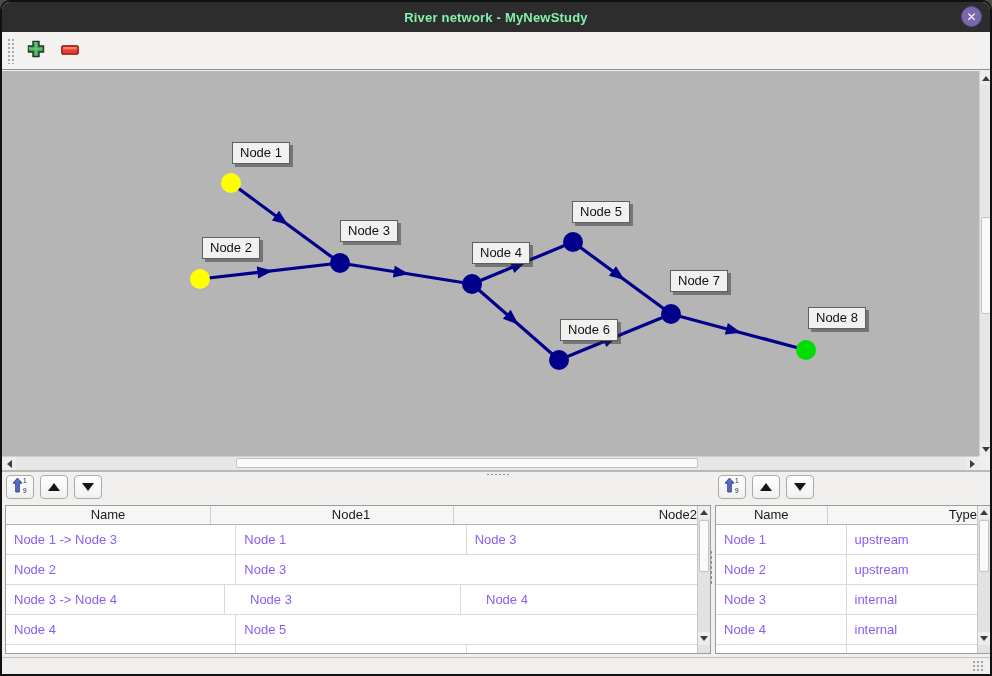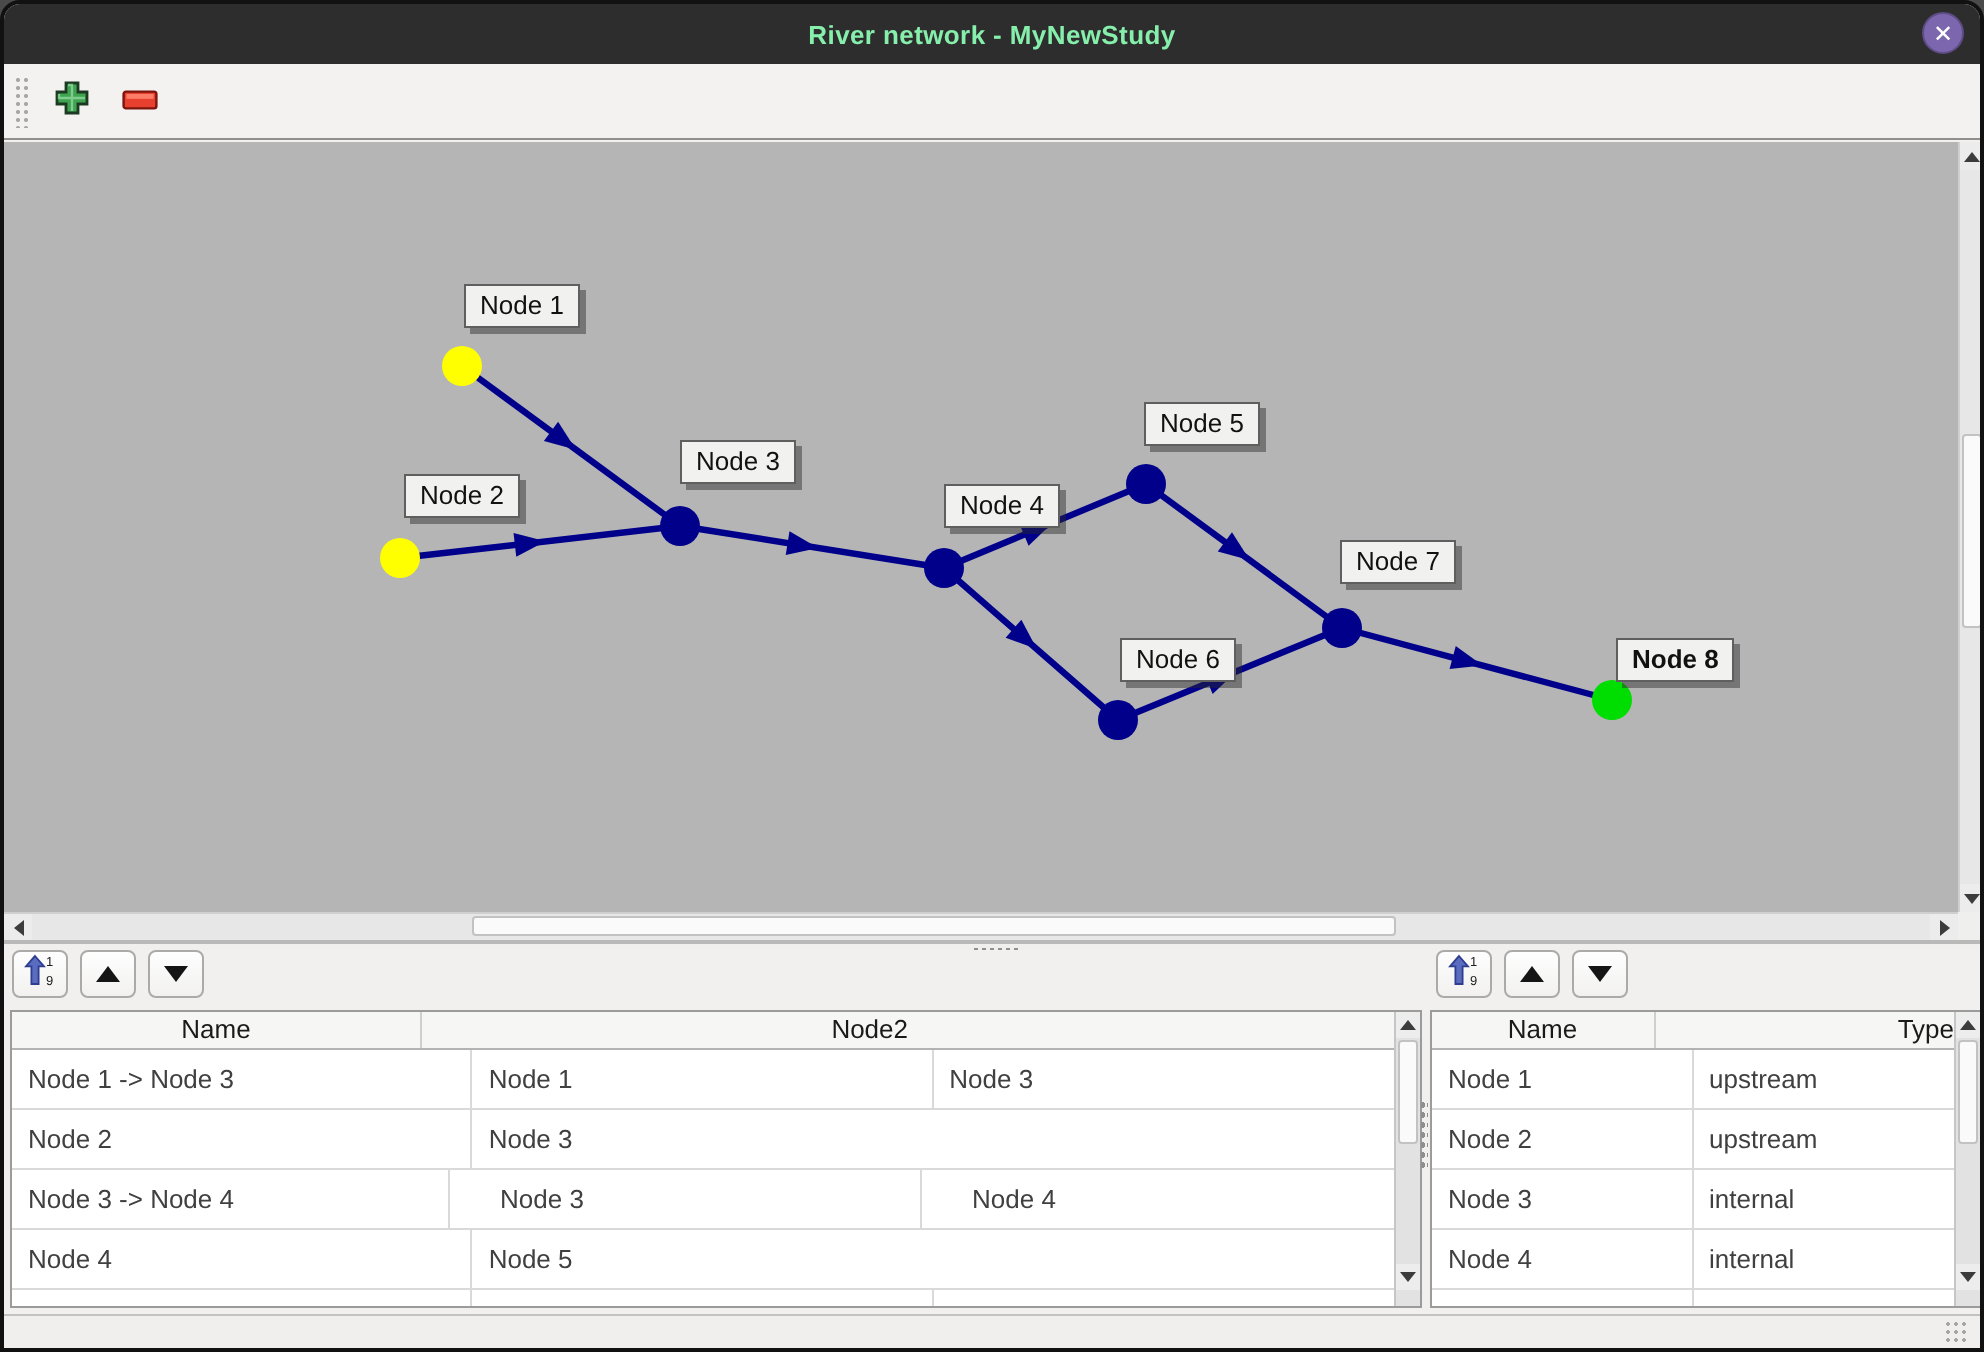--- a/index.html
+++ b/index.html
@@ -52,21 +52,21 @@
           padding:0; cursor:pointer; }
   .tri-up-b   { width:0;height:0;border-left:6px solid transparent;border-right:6px solid transparent;border-bottom:8px solid #151515; }
   .tri-down-b { width:0;height:0;border-left:6px solid transparent;border-right:6px solid transparent;border-top:8px solid #151515; }
   
   .table { position:absolute; top:503px; height:149px; background:#fff; border:1px solid #9b9b9b; overflow:hidden; }
   .tbl-inner { position:absolute; left:0; top:0; right:13px; bottom:0; }
   .thead { display:grid; height:19px; background:#f6f6f5; border-bottom:1px solid #b3b3b3;gap:38px; }
   .th { font-size:13px; color:#1a1a1a; text-align:center; line-height:18px; border-right:1px solid #cfcfcf; }
   .th:last-child { border-right:none;text-align:right; }
   .trow { display:grid; height:30px; border-bottom:1px solid #d9d9d9; background:#fff; }
-  .td { font-size:13px; color:#404040; line-height:29px; padding-left:8px; border-right:1px solid #d9d9d9;
+  .td { font-size:13px; color:#8b5cf6; line-height:29px; padding-left:8px; border-right:1px solid #d9d9d9;
         white-space:nowrap; overflow:hidden; }
   .td:last-child { border-right:none; }
   .trow.partial { height:9px; border-bottom:none; }
   .tbl-scroll { position:absolute; right:0; top:0; width:13px; bottom:0; background:#e2e2e2; border-left:1px solid #c6c6c6; }
   
   .statusbar { position:absolute; left:0; top:655px; right:0; height:19px; background:#f0efed; border-top:1px solid #c2c2c2; }
   .grip { position:absolute; right:5px; bottom:3px; width:13px; height:13px;
           background-image:radial-gradient(#a5a5a5 0.9px, transparent 1px); background-size:4px 4px; }
 </style>
 </head>
@@ -128,21 +128,21 @@
         <circle cx="669" cy="243" r="10" fill="#00008b"></circle>
         <circle cx="804" cy="279" r="10" fill="#00dd00"></circle>
       </svg>
   <div class="nodelabel" style="left: 230px; top: 71px;">Node 1</div>
       <div class="nodelabel" style="left: 200px; top: 166px;">Node 2</div>
       <div class="nodelabel" style="left: 338px; top: 149px;">Node 3</div>
       <div class="nodelabel" style="left: 470px; top: 171px;">Node 4</div>
       <div class="nodelabel" style="left: 570px; top: 130px;">Node 5</div>
       <div class="nodelabel" style="left: 558px; top: 248px;">Node 6</div>
       <div class="nodelabel" style="left: 668px; top: 199px;">Node 7</div>
-      <div class="nodelabel" style="left: 806px; top: 248px; font-weight: bold;">Node 8</div>
+      <div class="nodelabel" style="left: 806px; top: 236px;">Node 8</div>
     </div>
 
   <div class="vscroll">
     <div class="sb-btn" style="left:0;top:0;width:12px;height:14px;">
         <span class="t-up"></span>
       </div>
     <div class="sb-thumb" style="left:1px;top:146px;width:10px;height:97px;"></div>
     <div class="sb-btn" style="left:0;bottom:0;width:12px;height:14px;">
         <span class="t-down"></span>
       </div>
@@ -196,20 +196,21 @@
       </button>
     <button class="pbtn">
         <span class="tri-down-b"></span>
       </button>
   </div>
 
   <div class="table" style="left:3px;width:706px;">
     <div class="tbl-inner">
         <div class="thead" style="grid-template-columns: repeat(3, 1fr);">
           <div class="th">Name</div>
+          <div class="th">Node1</div>
           <div class="th">Node2</div>
         </div>
         <div class="trow" style="grid-template-columns: repeat(3, 1fr);">
           <div class="td">Node 1 -&gt; Node 3</div>
           <div class="td">Node 1</div>
           <div class="td">Node 3</div>
         </div>
         <div class="trow" style="grid-template-columns: repeat(3, 1fr);">
           <div class="td">Node 2</div>
           <div class="td">Node 3</div>

